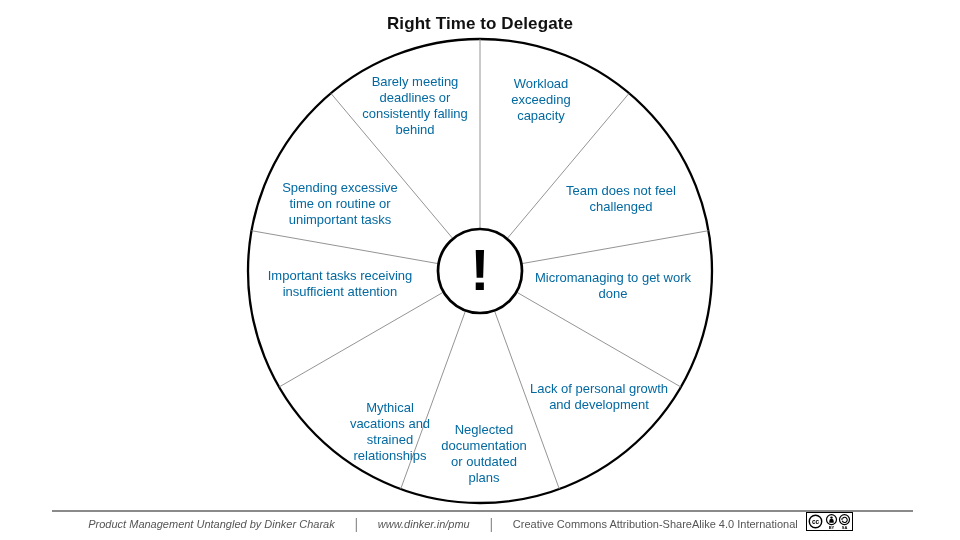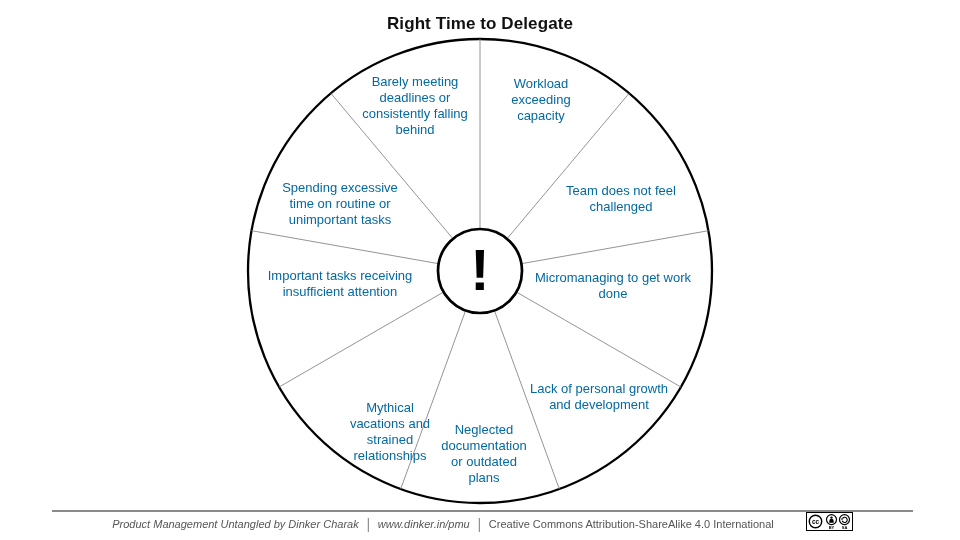--- a/index.html
+++ b/index.html
@@ -50,21 +50,21 @@
     left: 52px; top: 510px;
     width: 861px; height: 2px;
     background: #8a8a8a;
   }
   .footer-text {
     position: absolute;
     left: 443px; top: 517px;
     transform: translateX(-50%);
     display: flex;
     align-items: center;
-    gap: 8px;
+    gap: 20px;
     font-size: 11px;
     color: #555;
     white-space: nowrap;
   }
   .footer-text .it { font-style: italic; }
   .footer-text .sep { color: #777; font-size: 12px; font-style: normal; transform: scaleY(1.15); }
 
   .cc-badge {
     position: absolute;
     left: 806px; top: 512px;

